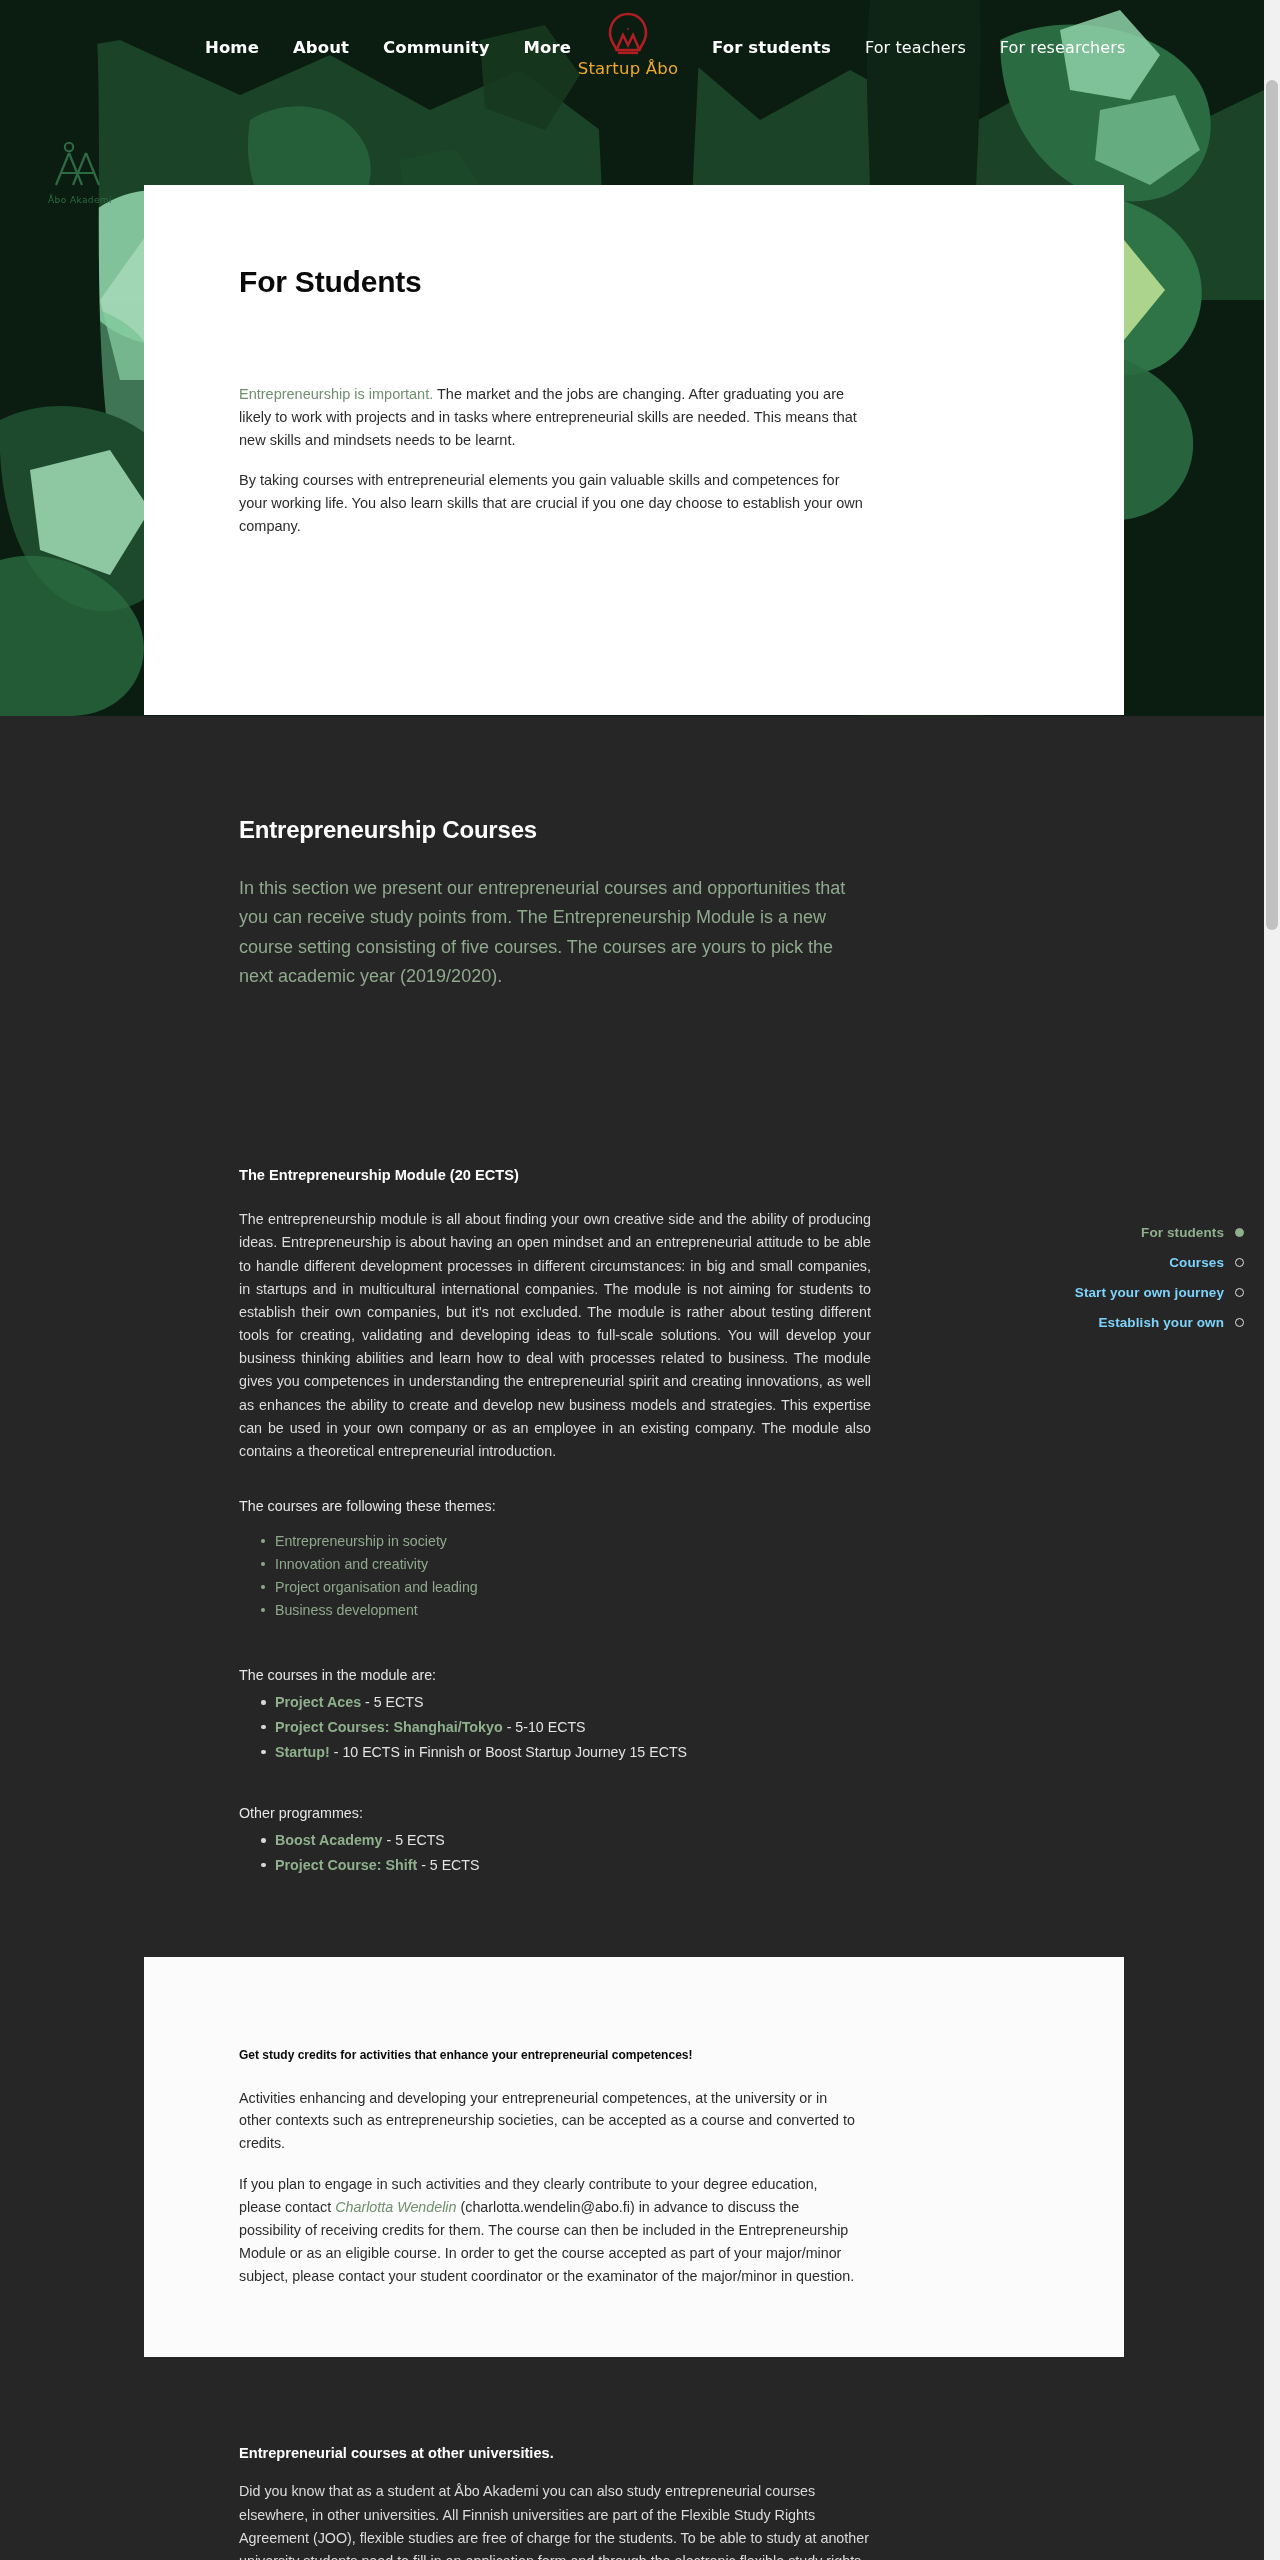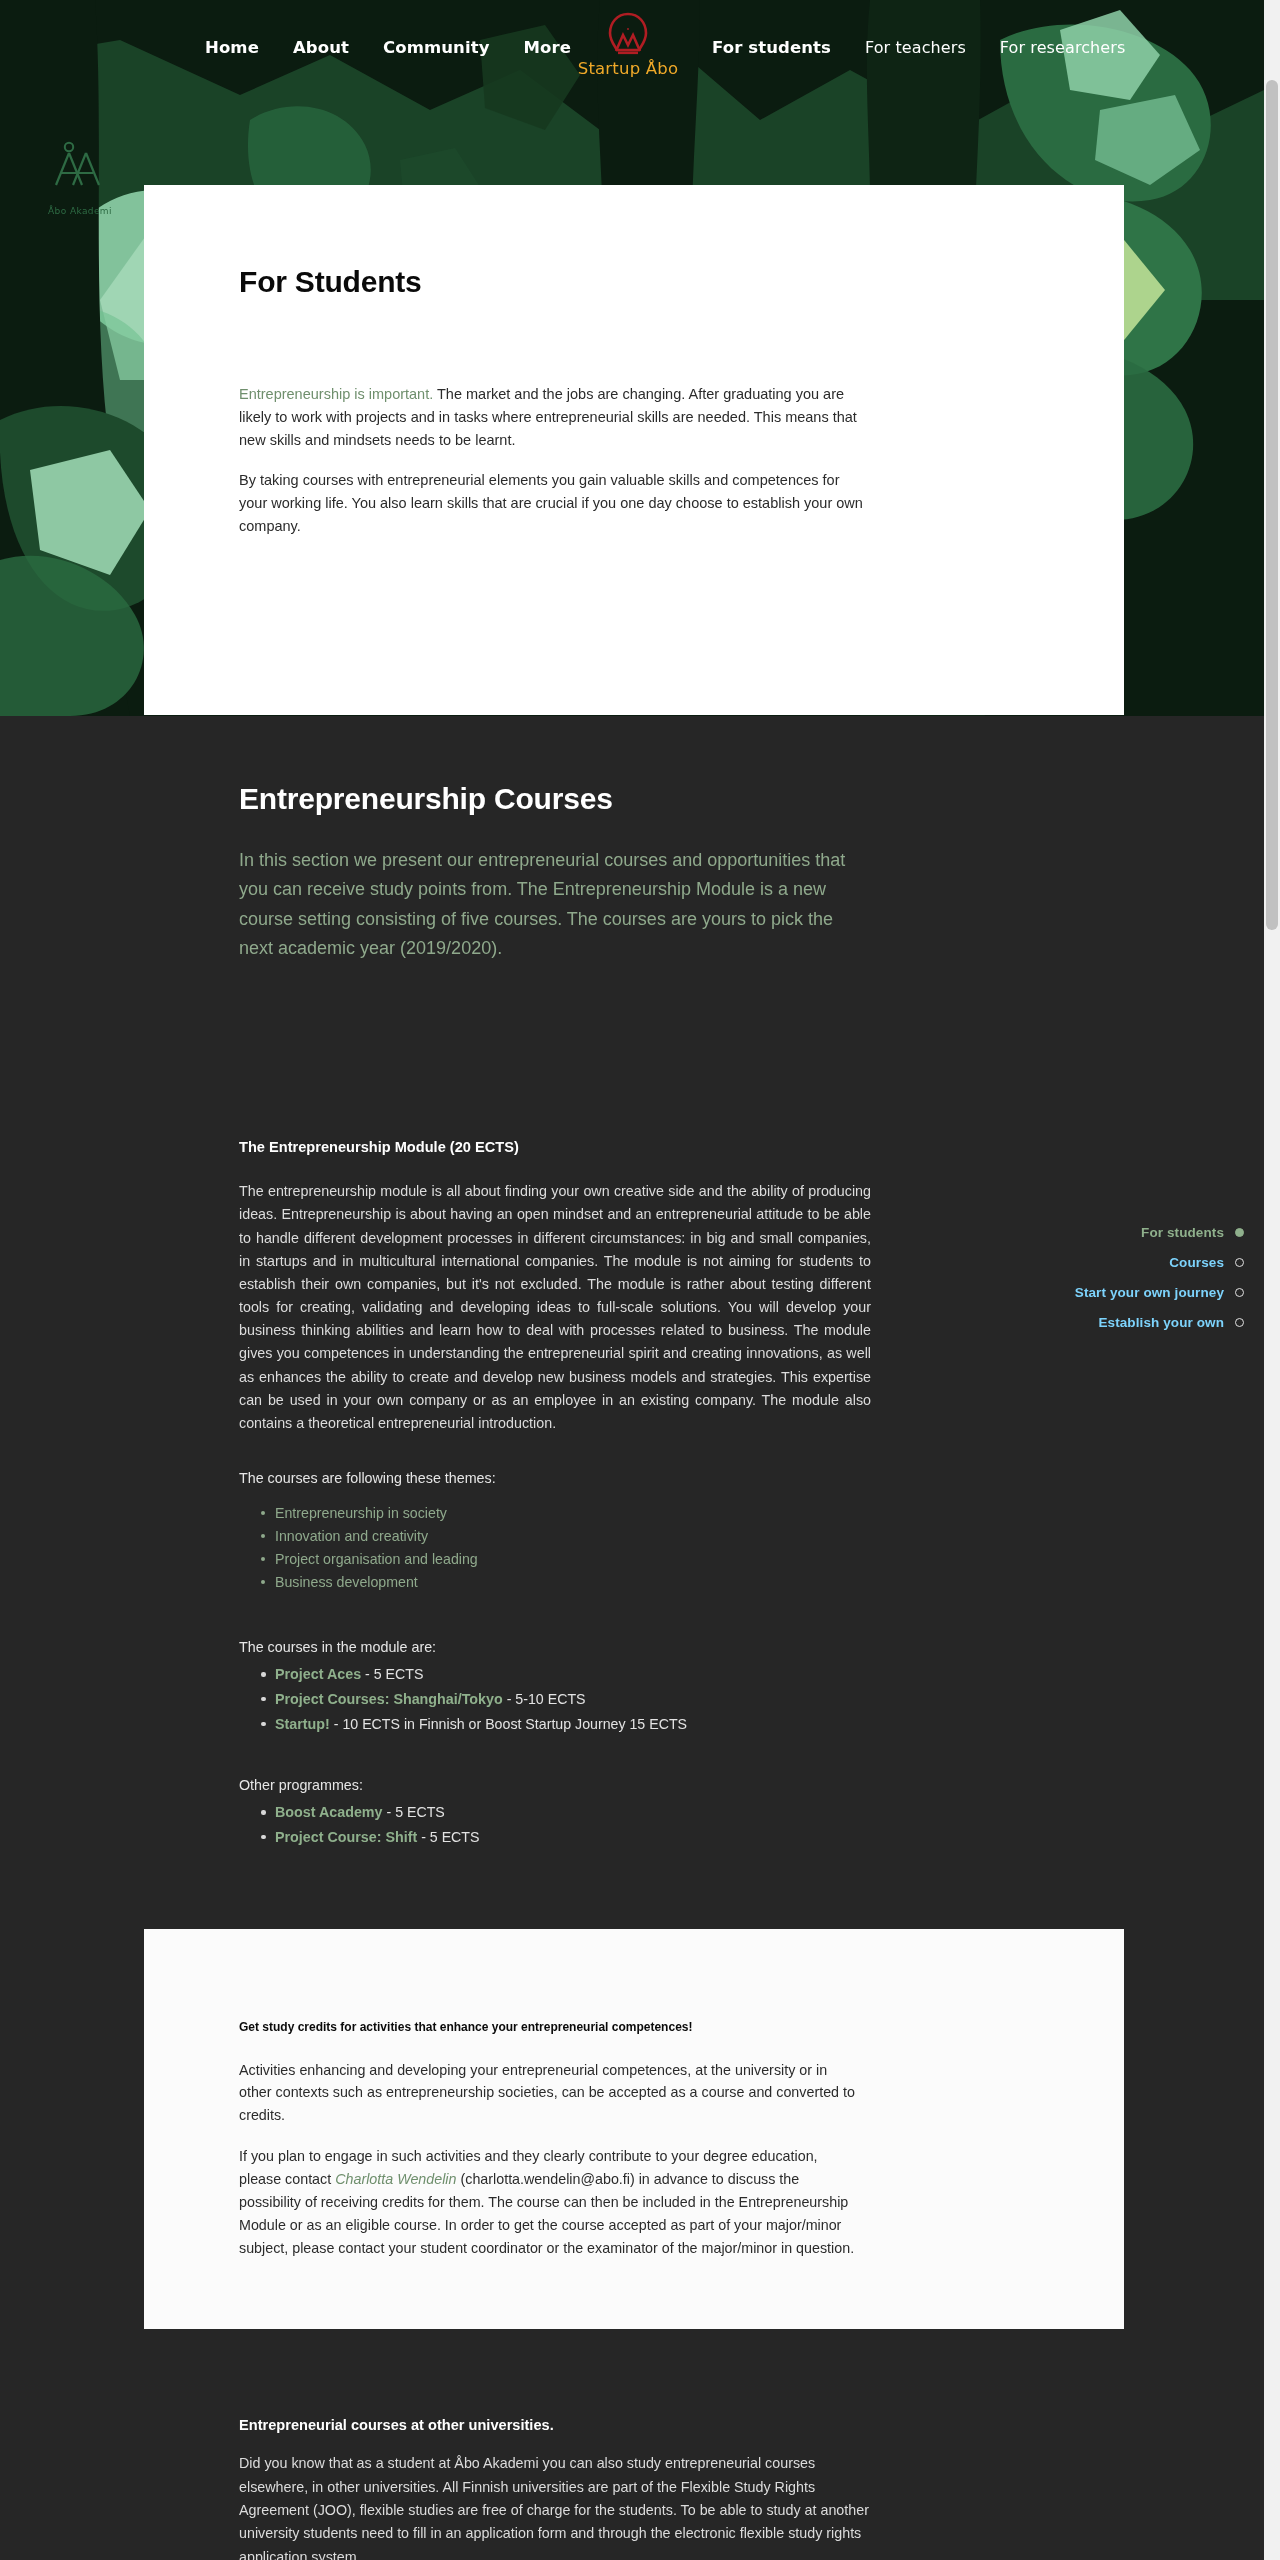--- a/index.html
+++ b/index.html
@@ -82,21 +82,21 @@
     position:absolute;
     left:25px; top:140px;
     width:110px;
     z-index:20;
     text-align:center;
   }
   #aa-badge .aa-label {
     color:#2e6b44;
     font-size:9px;
     letter-spacing:0.4px;
-    margin-top:14px;
+    margin-top:3px;
   }
 
   
   #hero-card {
     position:absolute;
     left:144px; top:185px;
     width:980px;
     height:530px;
     background:#ffffff;
     z-index:15;
@@ -128,26 +128,26 @@
     top:716px; left:0;
     width:1264px;
     z-index:10;
     background:#262626;
     padding-bottom:10px;
   }
 
   .section-pad { padding-left:239px; }
 
   .h2 {
-    font-size:30px;
+    font-size:24px;
     font-weight:bold;
     color:#ffffff;
     letter-spacing:-0.2px;
     font-family:"Liberation Sans", sans-serif;
-    padding-top:66px;
+    padding-top:100px;
   }
   .intro {
     margin-top:30px;
     width:632px;
     color:#8fa98c;
     font-size:18px;
     line-height:1.63;
     font-family:"Liberation Sans", sans-serif;
   }
 

